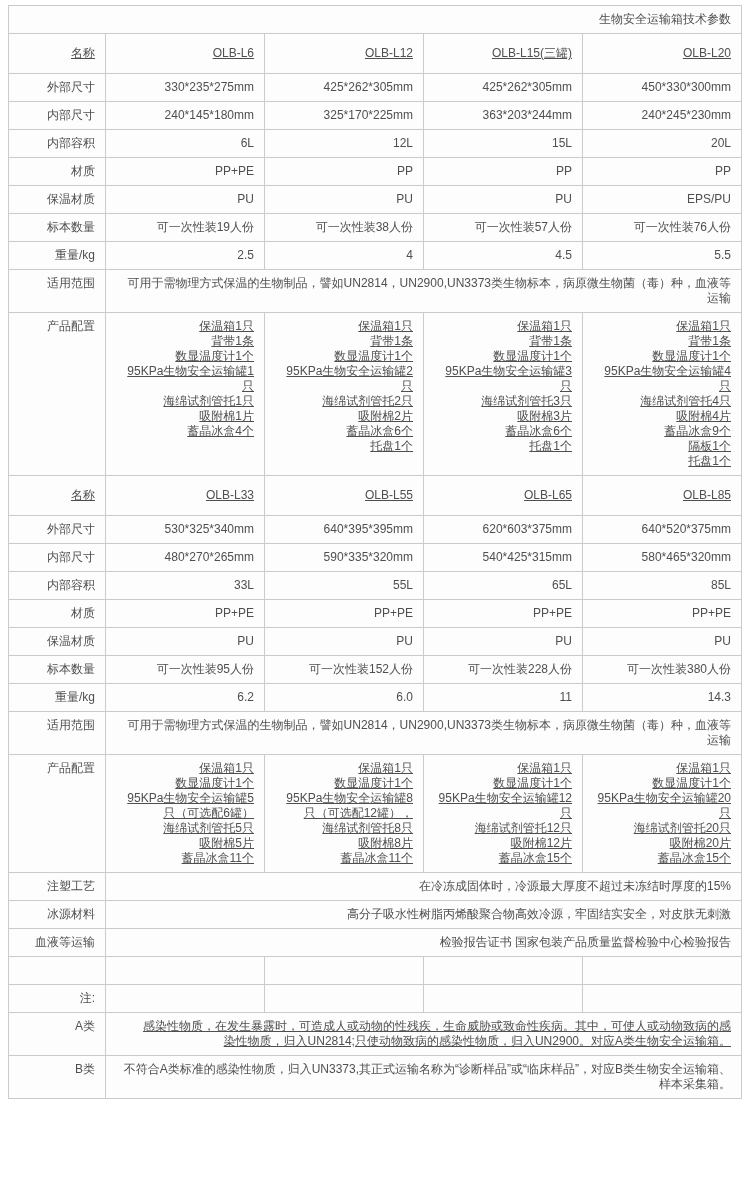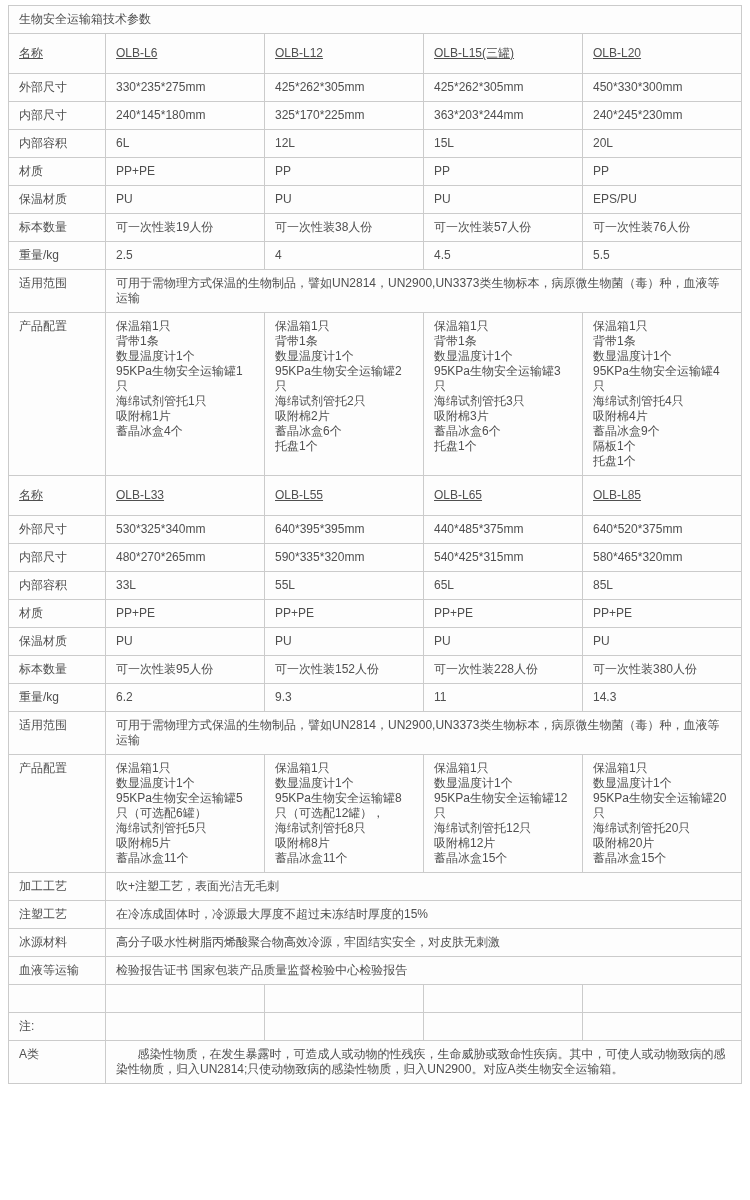--- a/index.html
+++ b/index.html
@@ -1,37 +1,38 @@
 <!DOCTYPE html>
 <html><head>
 <meta charset="utf-8">
 <style>
   html,body{margin:0;padding:0;background:#ffffff;}
   .page{
     width:750px;height:1200px;box-sizing:border-box;
     padding:5px 8px;overflow:hidden;
     font-family:"Liberation Sans","DejaVu Sans",sans-serif;
+    text-align:right;
   }
   table.spec{
     width:734px;border-collapse:collapse;table-layout:fixed;
     background:#fdfdfd;color:#4f4f4f;font-size:12px;
   }
   table.spec td{
     border:1px solid #cbcbcb;
     padding:6px 10px;
     vertical-align:top;
     line-height:15px;
     height:15px;
     white-space:pre-line;
     word-break:break-all;
   }
   td.title-cell{padding:12px 10px 24px 10px;}
   tr.header-row td{padding:12px 10px;text-decoration:underline;}
-  td.config-cell{padding:8px 10px;}
-  td.indent{text-indent:1.8em;}
+  td.config-cell{padding:8px 10px;text-decoration:underline;}
+  td.indent{text-indent:1.8em;text-decoration:underline;}
   col.label-col{width:97px;}
 </style>
 </head>
 <body>
 
 <div class="page">
   <table class="spec">
     <colgroup>
       <col class="label-col">
         <col>
@@ -142,21 +143,21 @@
           <td class="label-cell">名称</td>
           <td>OLB-L33</td>
           <td>OLB-L55</td>
           <td>OLB-L65</td>
           <td>OLB-L85</td>
         </tr>
         <tr>
           <td class="label-cell">外部尺寸</td>
           <td>530*325*340mm</td>
           <td>640*395*395mm</td>
-          <td>440*485*375mm</td>
+          <td>620*603*375mm</td>
           <td>640*520*375mm</td>
         </tr>
         <tr>
           <td class="label-cell">内部尺寸</td>
           <td>480*270*265mm</td>
           <td>590*335*320mm</td>
           <td>540*425*315mm</td>
           <td>580*465*320mm</td>
         </tr>
         <tr>
@@ -183,21 +184,21 @@
         <tr>
           <td class="label-cell">标本数量</td>
           <td>可一次性装95人份</td>
           <td>可一次性装152人份</td>
           <td>可一次性装228人份</td>
           <td>可一次性装380人份</td>
         </tr>
         <tr>
           <td class="label-cell">重量/kg</td>
           <td>6.2</td>
-          <td>9.3</td>
+          <td>6.0</td>
           <td>11</td>
           <td>14.3</td>
         </tr>
         <tr>
           <td class="label-cell">适用范围</td>
           <td class="span-cell" colspan="4">可用于需物理方式保温的生物制品，譬如UN2814，UN2900,UN3373类生物标本，病原微生物菌（毒）种，血液等运输</td>
         </tr>
         <tr>
           <td class="label-cell">产品配置</td>
           <td class="config-cell">保温箱1只
@@ -219,24 +220,20 @@
 吸附棉12片
 蓄晶冰盒15个</td>
           <td class="config-cell">保温箱1只
 数显温度计1个
 95KPa生物安全运输罐20只
 海绵试剂管托20只
 吸附棉20片
 蓄晶冰盒15个</td>
         </tr>
         <tr>
-          <td class="label-cell">加工工艺</td>
-          <td class="span-cell" colspan="4">吹+注塑工艺，表面光洁无毛刺</td>
-        </tr>
-        <tr>
           <td class="label-cell">注塑工艺</td>
           <td class="span-cell" colspan="4">在冷冻成固体时，冷源最大厚度不超过未冻结时厚度的15%</td>
         </tr>
         <tr>
           <td class="label-cell">冰源材料</td>
           <td class="span-cell" colspan="4">高分子吸水性树脂丙烯酸聚合物高效冷源，牢固结实安全，对皮肤无刺激</td>
         </tr>
         <tr>
           <td class="label-cell">血液等运输</td>
           <td class="span-cell" colspan="4">检验报告证书 国家包装产品质量监督检验中心检验报告</td>
@@ -251,16 +248,20 @@
         <tr>
           <td class="label-cell">注:</td>
           <td></td>
           <td></td>
           <td></td>
           <td></td>
         </tr>
         <tr>
           <td class="label-cell">A类</td>
           <td class="span-cell indent" colspan="4">感染性物质，在发生暴露时，可造成人或动物的性残疾，生命威胁或致命性疾病。其中，可使人或动物致病的感染性物质，归入UN2814;只使动物致病的感染性物质，归入UN2900。对应A类生物安全运输箱。</td>
+        </tr>
+        <tr>
+          <td class="label-cell">B类</td>
+          <td class="span-cell" colspan="4">不符合A类标准的感染性物质，归入UN3373,其正式运输名称为“诊断样品”或“临床样品”，对应B类生物安全运输箱、样本采集箱。</td>
         </tr>
       </tbody>
   </table>
 </div>
 
 </body></html>

